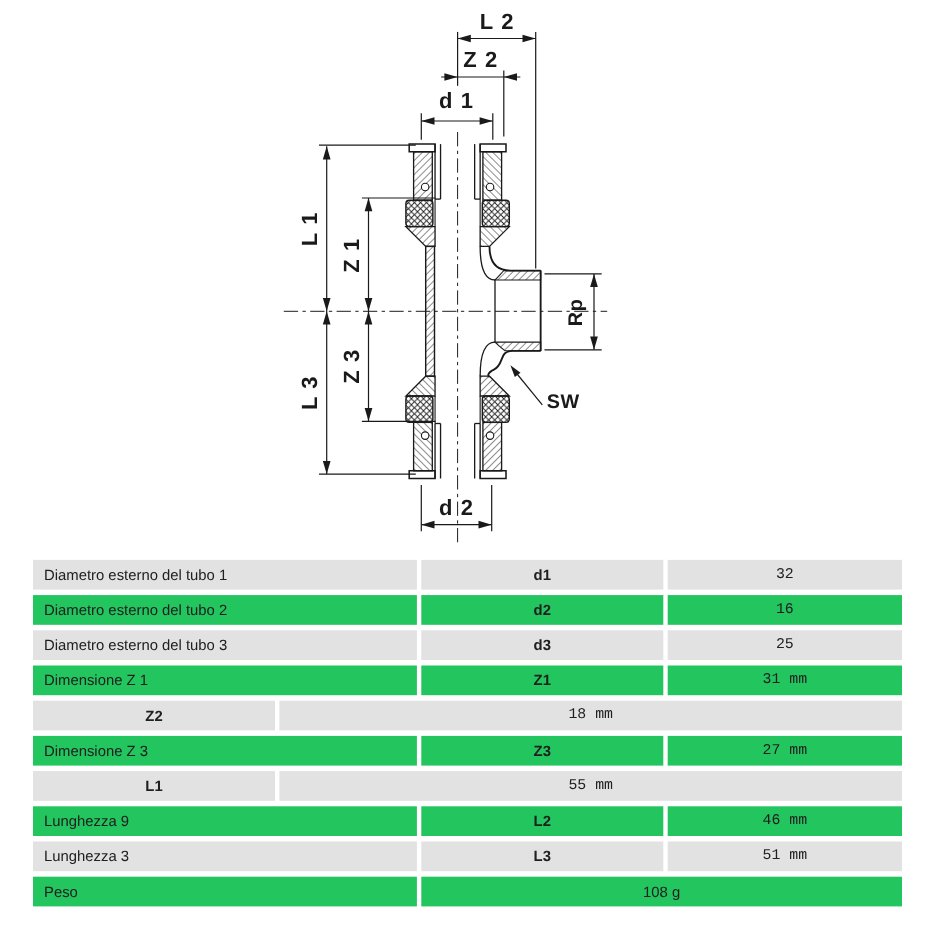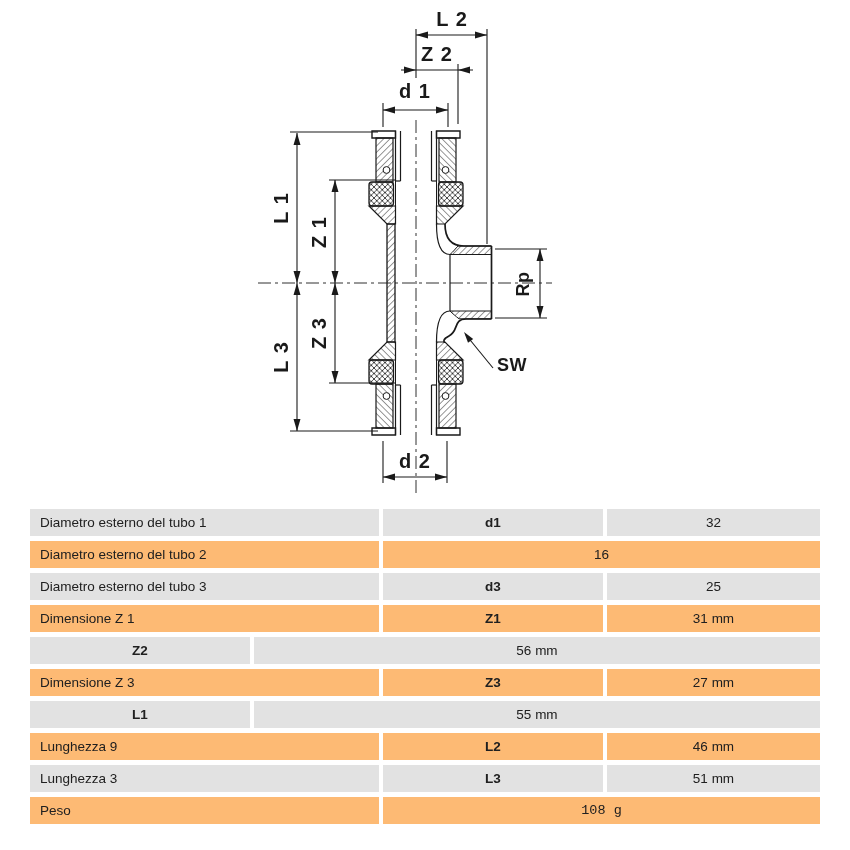--- a/index.html
+++ b/index.html
@@ -10,24 +10,24 @@
   .drawing-wrap{position:absolute;left:0;top:0;width:850px;height:505px;}
   svg text{font-family:"Liberation Sans","DejaVu Sans",sans-serif;font-weight:bold;fill:#1a1a1a;}
   .dim-label{font-size:20px;letter-spacing:1px;}
   .dim-label-sm{font-size:18px;letter-spacing:0.5px;}
 
   .spec-table{position:absolute;left:30px;top:509px;width:790px;display:flex;flex-direction:column;gap:5px;}
   .spec-row{display:flex;gap:4px;height:27px;font-size:13.5px;color:#202020;}
   .cell{display:flex;align-items:center;}
   .c1{width:349px;padding-left:10px;box-sizing:border-box;}
   .c2{width:220px;justify-content:center;font-weight:bold;}
-  .c3{flex:1;justify-content:center;}
-  .cm{flex:1;justify-content:center;font-family:Liberation Mono, monospace;}
+  .c3{flex:1;justify-content:center;font-family:Liberation Mono, monospace;}
+  .cm{flex:1;justify-content:center;}
   .spec-row.dark .cell{background:#e2e2e2;}
-  .spec-row.light .cell{background:#fdba74;}
+  .spec-row.light .cell{background:#22c55e;}
 </style>
 </head>
 <body>
 
 <div class="drawing-wrap">
 <svg width="850" height="505" viewBox="0 0 850 505" xmlns="http://www.w3.org/2000/svg">
   <defs>
     <pattern id="hatch" patternUnits="userSpaceOnUse" width="4.5" height="4.5" patternTransform="rotate(45)">
       <line x1="0" y1="0" x2="0" y2="4.5" stroke="#1a1a1a" stroke-width="0.9"></line>
     </pattern>
@@ -145,35 +145,36 @@
 </div>
 
 <div class="spec-table">
   <div class="spec-row dark">
     <div class="cell c1">Diametro esterno del tubo 1</div>
     <div class="cell c2">d1</div>
     <div class="cell c3">32</div>
   </div>
   <div class="spec-row light">
     <div class="cell c1">Diametro esterno del tubo 2</div>
+    <div class="cell c2">d2</div>
     <div class="cell c3">16</div>
   </div>
   <div class="spec-row dark">
     <div class="cell c1">Diametro esterno del tubo 3</div>
     <div class="cell c2">d3</div>
     <div class="cell c3">25</div>
   </div>
   <div class="spec-row light">
     <div class="cell c1">Dimensione Z 1</div>
     <div class="cell c2">Z1</div>
     <div class="cell c3">31 mm</div>
   </div>
   <div class="spec-row dark">
     <div class="cell c2">Z2</div>
-    <div class="cell c3">56 mm</div>
+    <div class="cell c3">18 mm</div>
   </div>
   <div class="spec-row light">
     <div class="cell c1">Dimensione Z 3</div>
     <div class="cell c2">Z3</div>
     <div class="cell c3">27 mm</div>
   </div>
   <div class="spec-row dark">
     <div class="cell c2">L1</div>
     <div class="cell c3">55 mm</div>
   </div>

